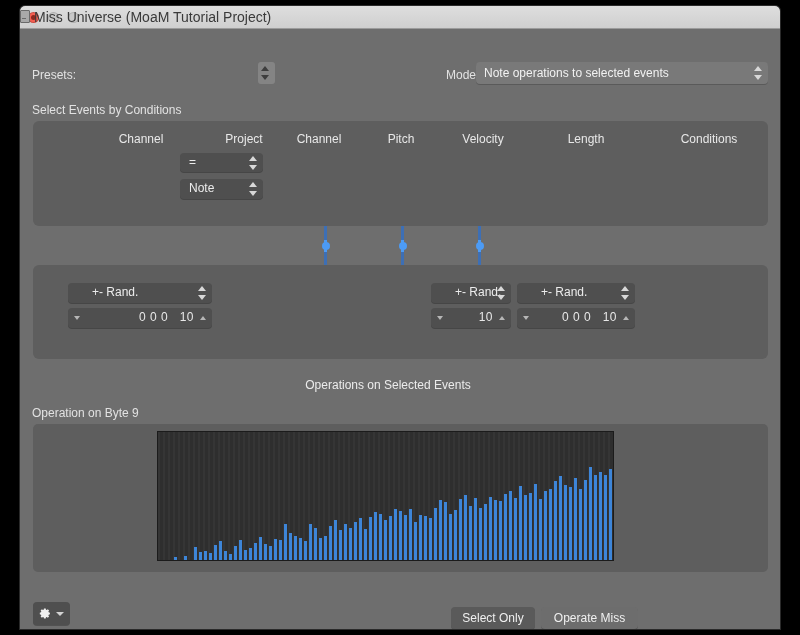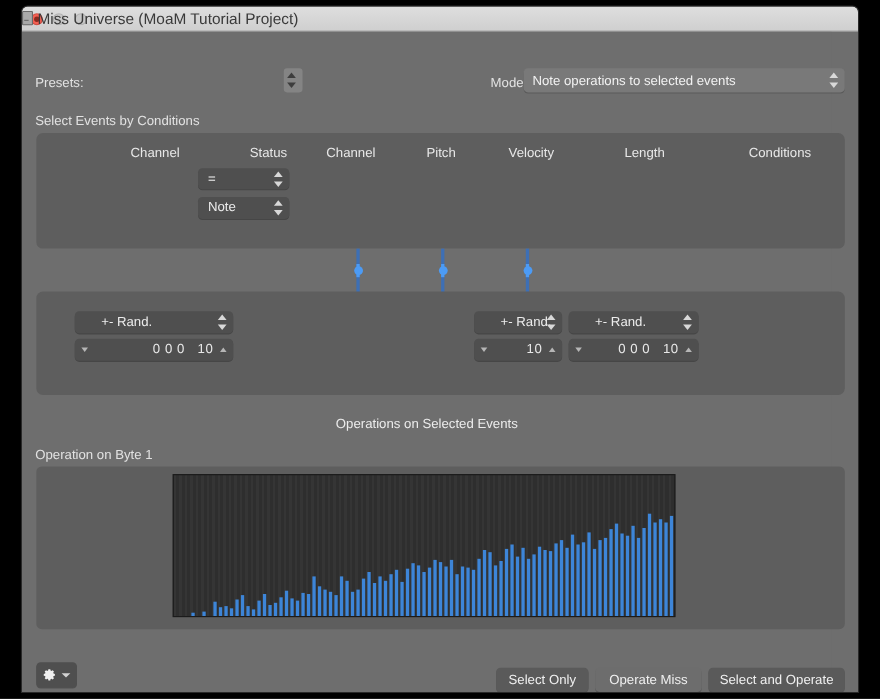--- a/index.html
+++ b/index.html
@@ -369,21 +369,21 @@
     <div class="lbl" id="mode-label">Mode:</div>
     <div id="mode-select">
       <span class="val">Note operations to selected events</span>
       <div class="stepper-arrows"></div>
     </div>
 
     <div class="lbl" id="cond-heading">Select Events by Conditions</div>
 
     <div id="cond-panel">
       <div class="col-head" style="left:108px">Channel</div>
-      <div class="col-head" style="left:211px">Status</div>
+      <div class="col-head" style="left:211px">Project</div>
       <div class="col-head" style="left:286px">Channel</div>
       <div class="col-head" style="left:368px">Pitch</div>
       <div class="col-head" style="left:450px">Velocity</div>
       <div class="col-head" style="left:553px">Length</div>
       <div class="col-head" style="left:676px">Conditions</div>
 
       <div class="popup" id="status-op">
         <span class="val">=</span>
         <div class="stepper-arrows"></div>
       </div>
@@ -433,21 +433,21 @@
         <div class="stepper-arrows"></div>
       </div>
       <div class="num-field" style="left:484px; width:118px;">
         <div class="chev dn"></div>
         <span class="num">0 0 0   10</span>
         <div class="chev up"></div>
       </div>
     </div>
 
     <div id="ops-title">Operations on Selected Events</div>
-    <div class="lbl" id="byte-label">Operation on Byte 1</div>
+    <div class="lbl" id="byte-label">Operation on Byte 9</div>
 
     <div id="graph-panel">
       <div id="plot">
         <div id="plot-grid"></div>
         <div id="bars">
             <div class="bar" style="left: 1px; width: 3px; height: 0px; background: rgb(61, 133, 216);"></div>
             <div class="bar" style="left: 6px; width: 3px; height: 0px; background: rgb(61, 133, 216);"></div>
             <div class="bar" style="left: 11px; width: 3px; height: 0px; background: rgb(61, 133, 216);"></div>
             <div class="bar" style="left: 16px; width: 3px; height: 2.88189px; background: rgb(61, 133, 216);"></div>
             <div class="bar" style="left: 21px; width: 3px; height: 0px; background: rgb(61, 133, 216);"></div>
@@ -544,16 +544,15 @@
     <div id="gear-button">
       <svg class="gear" width="13" height="13" viewBox="0 0 24 24">
         <path fill="#f0f0f0" d="M12 8.4a3.6 3.6 0 1 0 0 7.2 3.6 3.6 0 0 0 0-7.2zm0 5.4a1.8 1.8 0 1 1 0-3.6 1.8 1.8 0 0 1 0 3.6z"></path>
         <path fill="#f0f0f0" d="M20.2 13.6l-.1-1.6.1-1.6-2.3-.5-.6-1.4 1.3-2-2.3-2.3-2 1.3-1.4-.6-.5-2.3-1.6.1-1.6-.1-.5 2.3-1.4.6-2-1.3-2.3 2.3 1.3 2-.6 1.4-2.3.5.1 1.6-.1 1.6 2.3.5.6 1.4-1.3 2 2.3 2.3 2-1.3 1.4.6.5 2.3 1.6-.1 1.6.1.5-2.3 1.4-.6 2 1.3 2.3-2.3-1.3-2 .6-1.4z"></path>
       </svg>
       <div class="caret"></div>
     </div>
 
     <div class="footer-btn" style="left:431px; width:84px;">Select Only</div>
     <div class="footer-btn hi" style="left:521px; width:97px;">Operate Miss</div>
-    <div class="footer-btn" style="left:624px; width:124px;">Select and Operate</div>
 
   </div>
 </div>
 
 </body></html>

